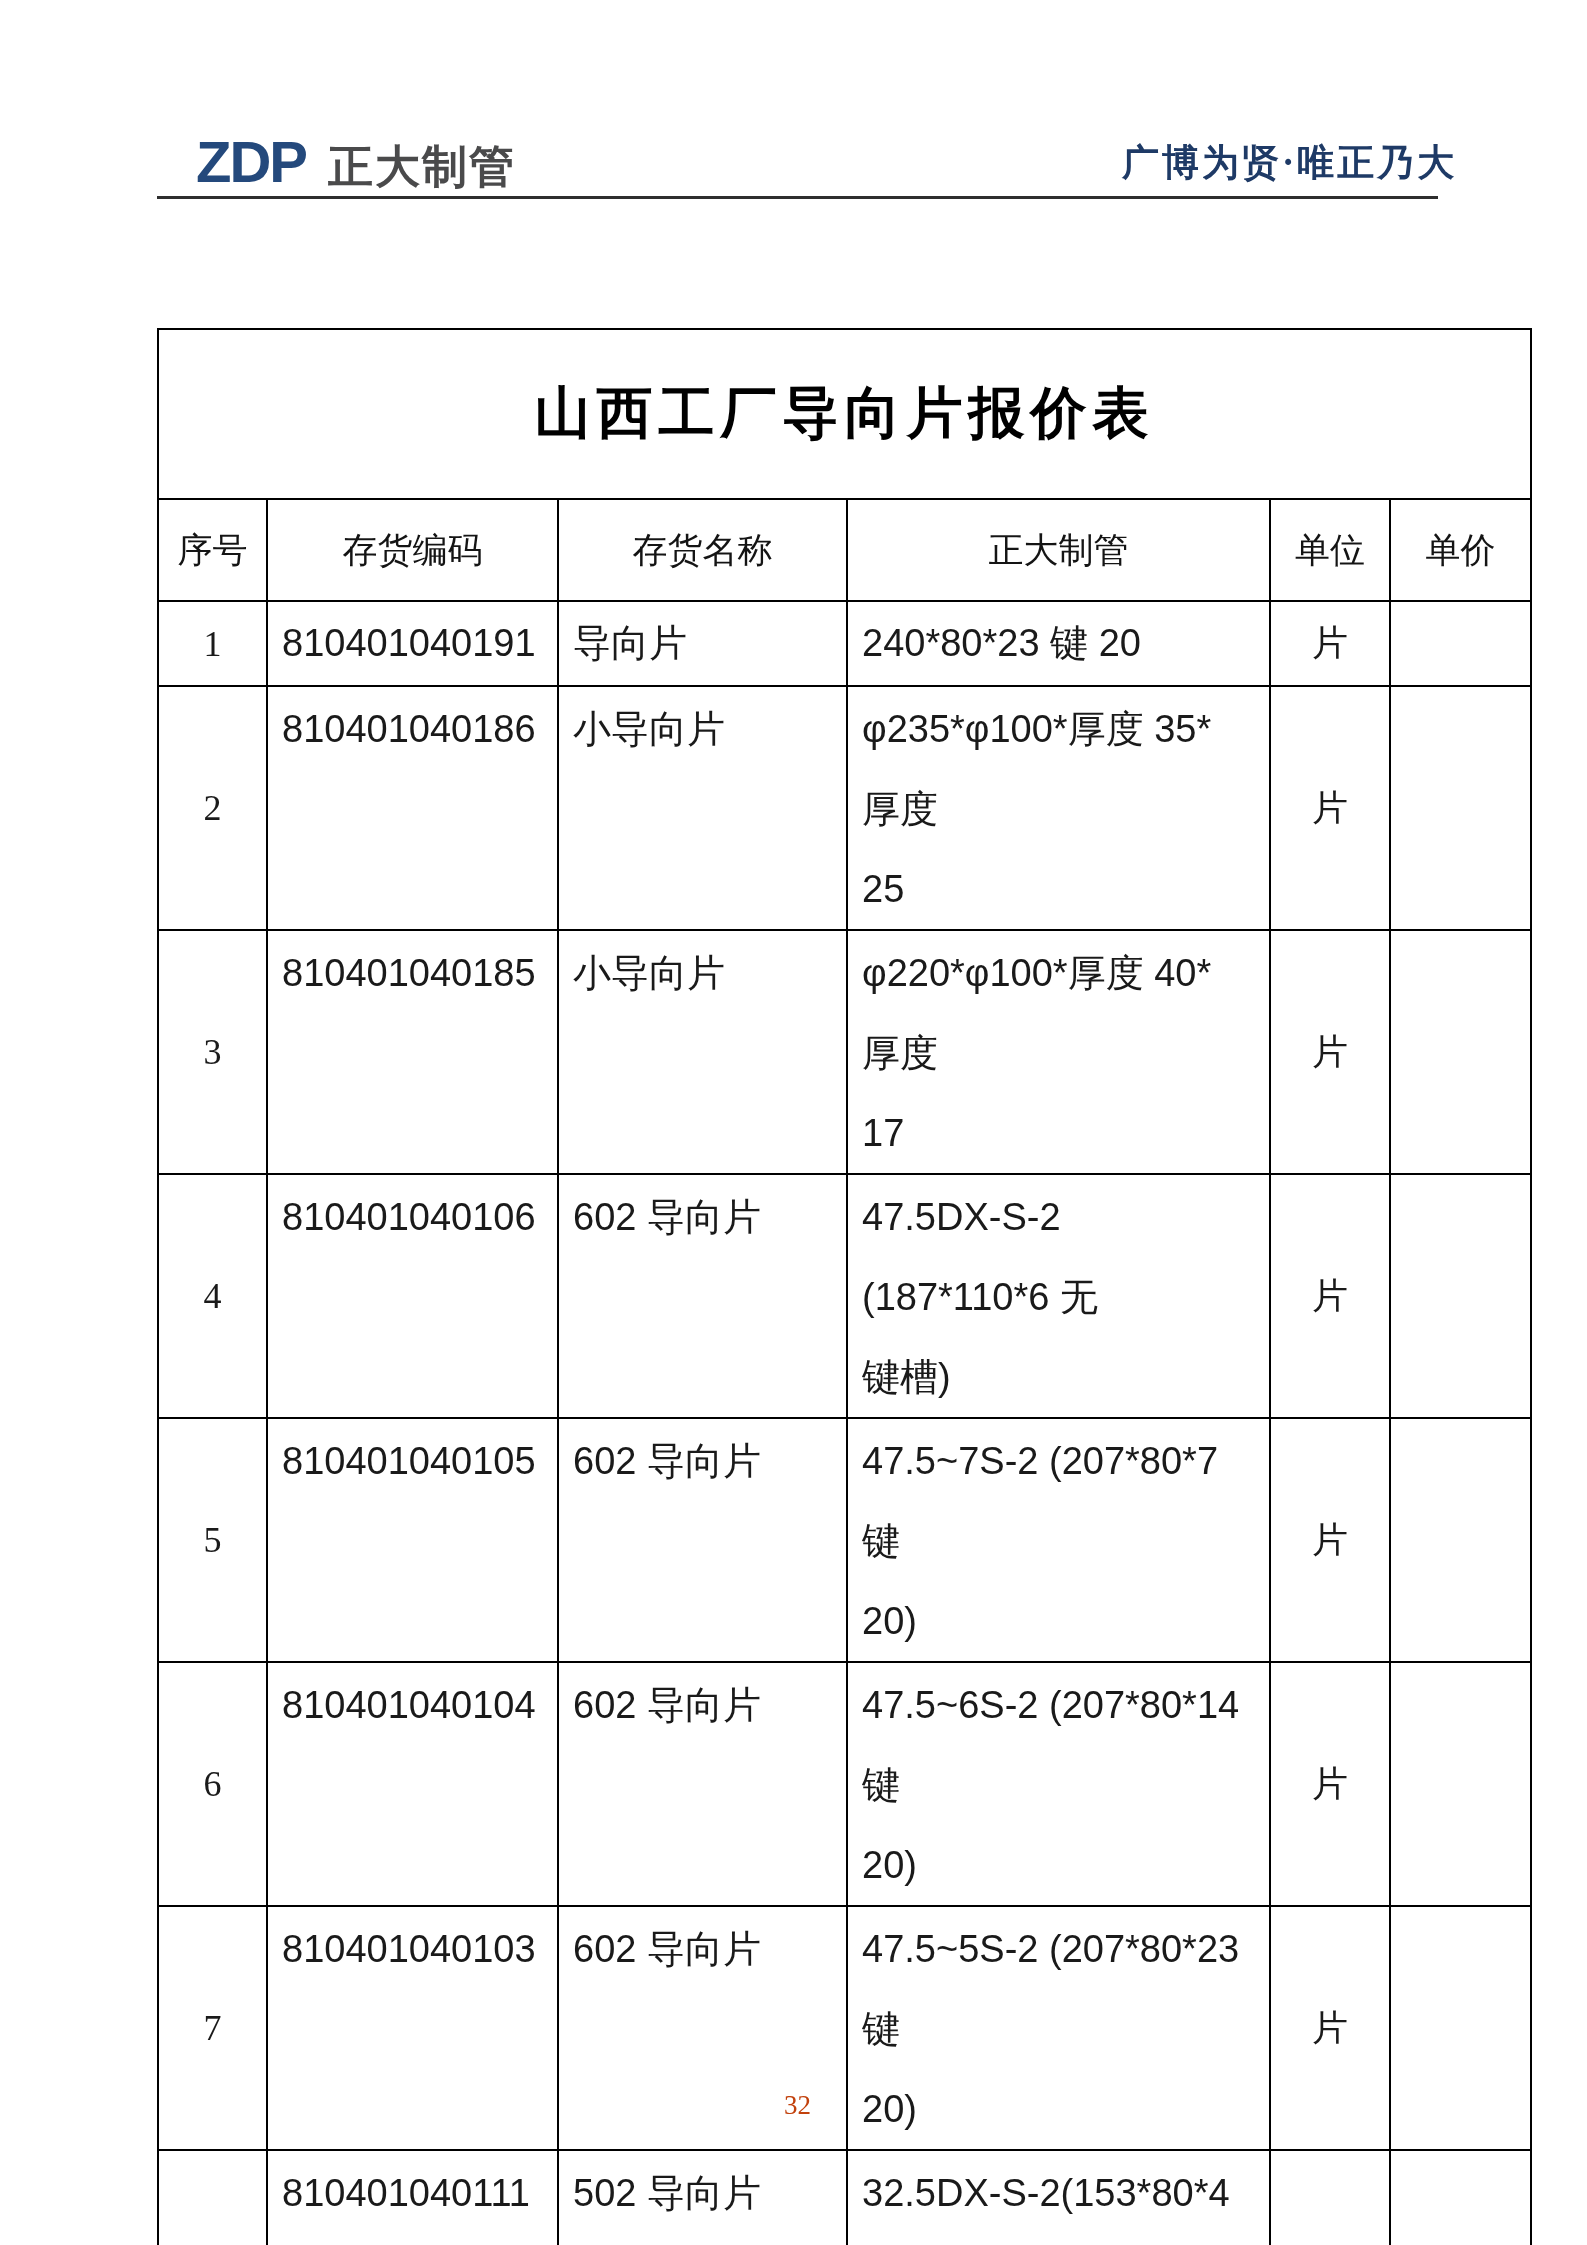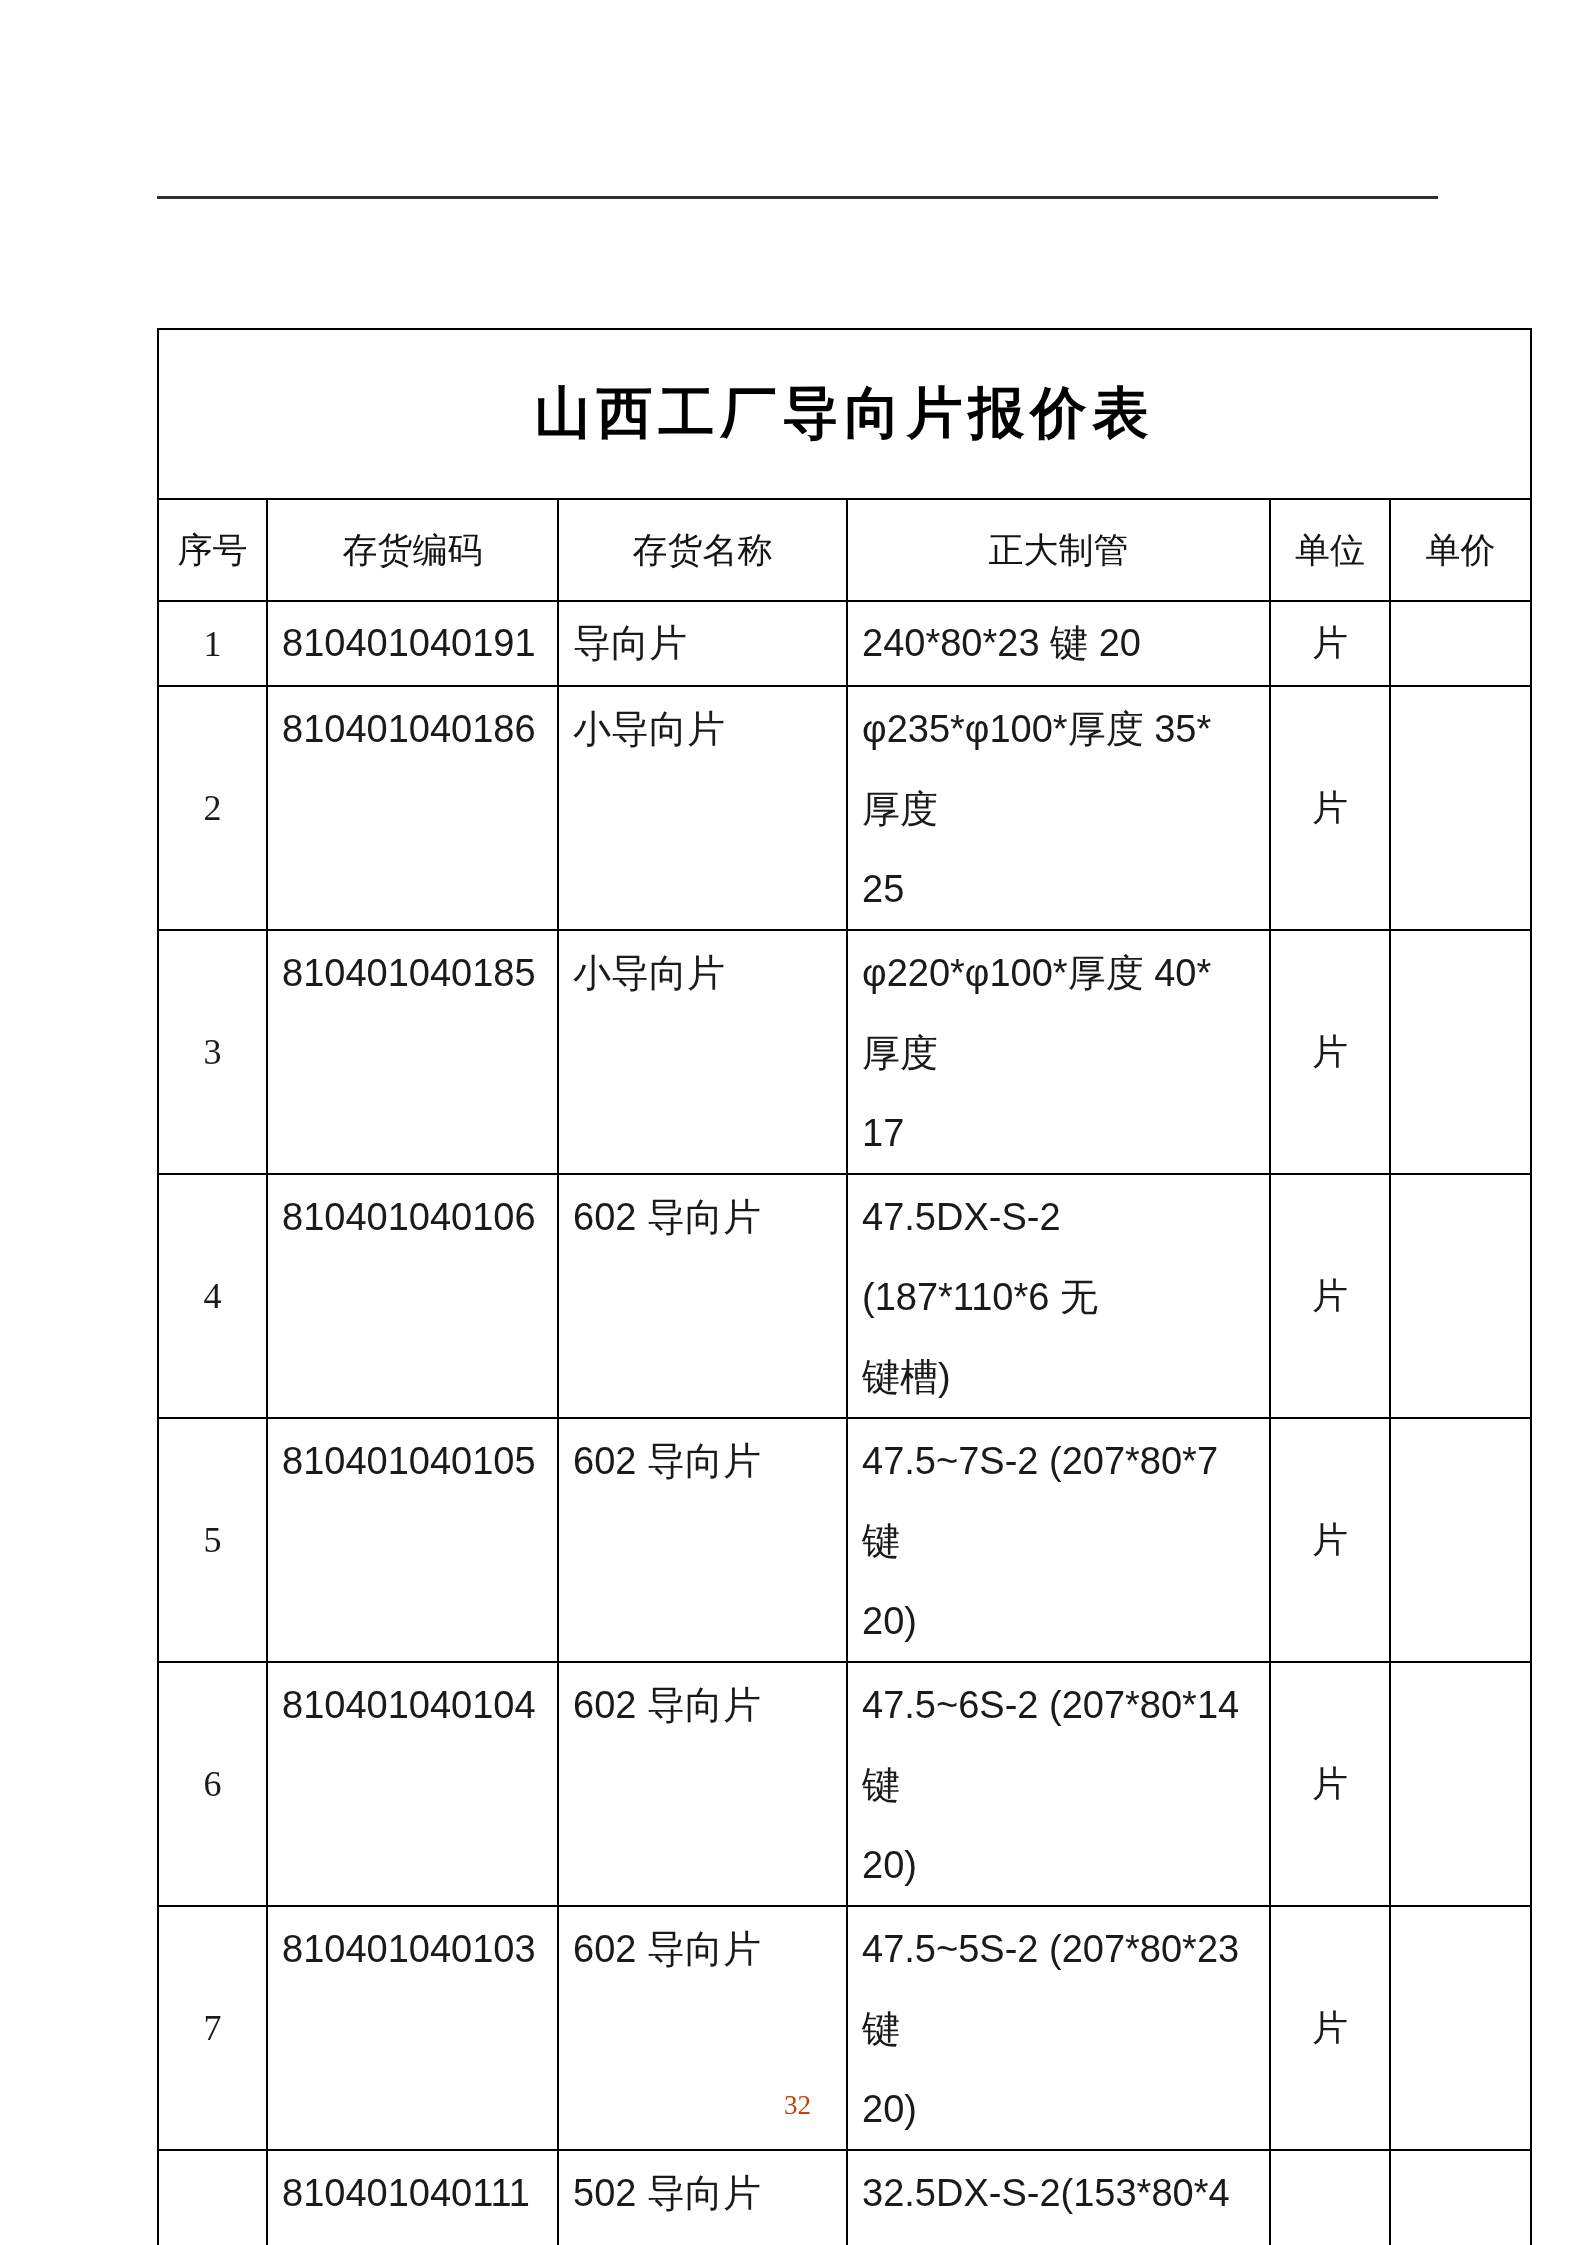--- a/index.html
+++ b/index.html
@@ -91,20 +91,25 @@
     position:absolute; left:157px; top:2090px; width:1281px;
     text-align:center;
     font-family:"Liberation Serif", serif; font-size:27px; color:#c2410c;
   }
 </style>
 </head>
 <body>
 
 <div class="page">
 
+  <div class="brand">
+    <span class="brand-zdp">ZDP</span>
+    <span class="brand-cn">正大制管</span>
+  </div>
+  <div class="tagline">广博为贤·唯正乃大</div>
   <div class="header-rule"></div>
 
   <table class="quote">
     <colgroup>
       <col style="width:109px">
         <col style="width:291px">
         <col style="width:289px">
       <col style="width:423px">
         <col style="width:120px">
         <col style="width:141px">

